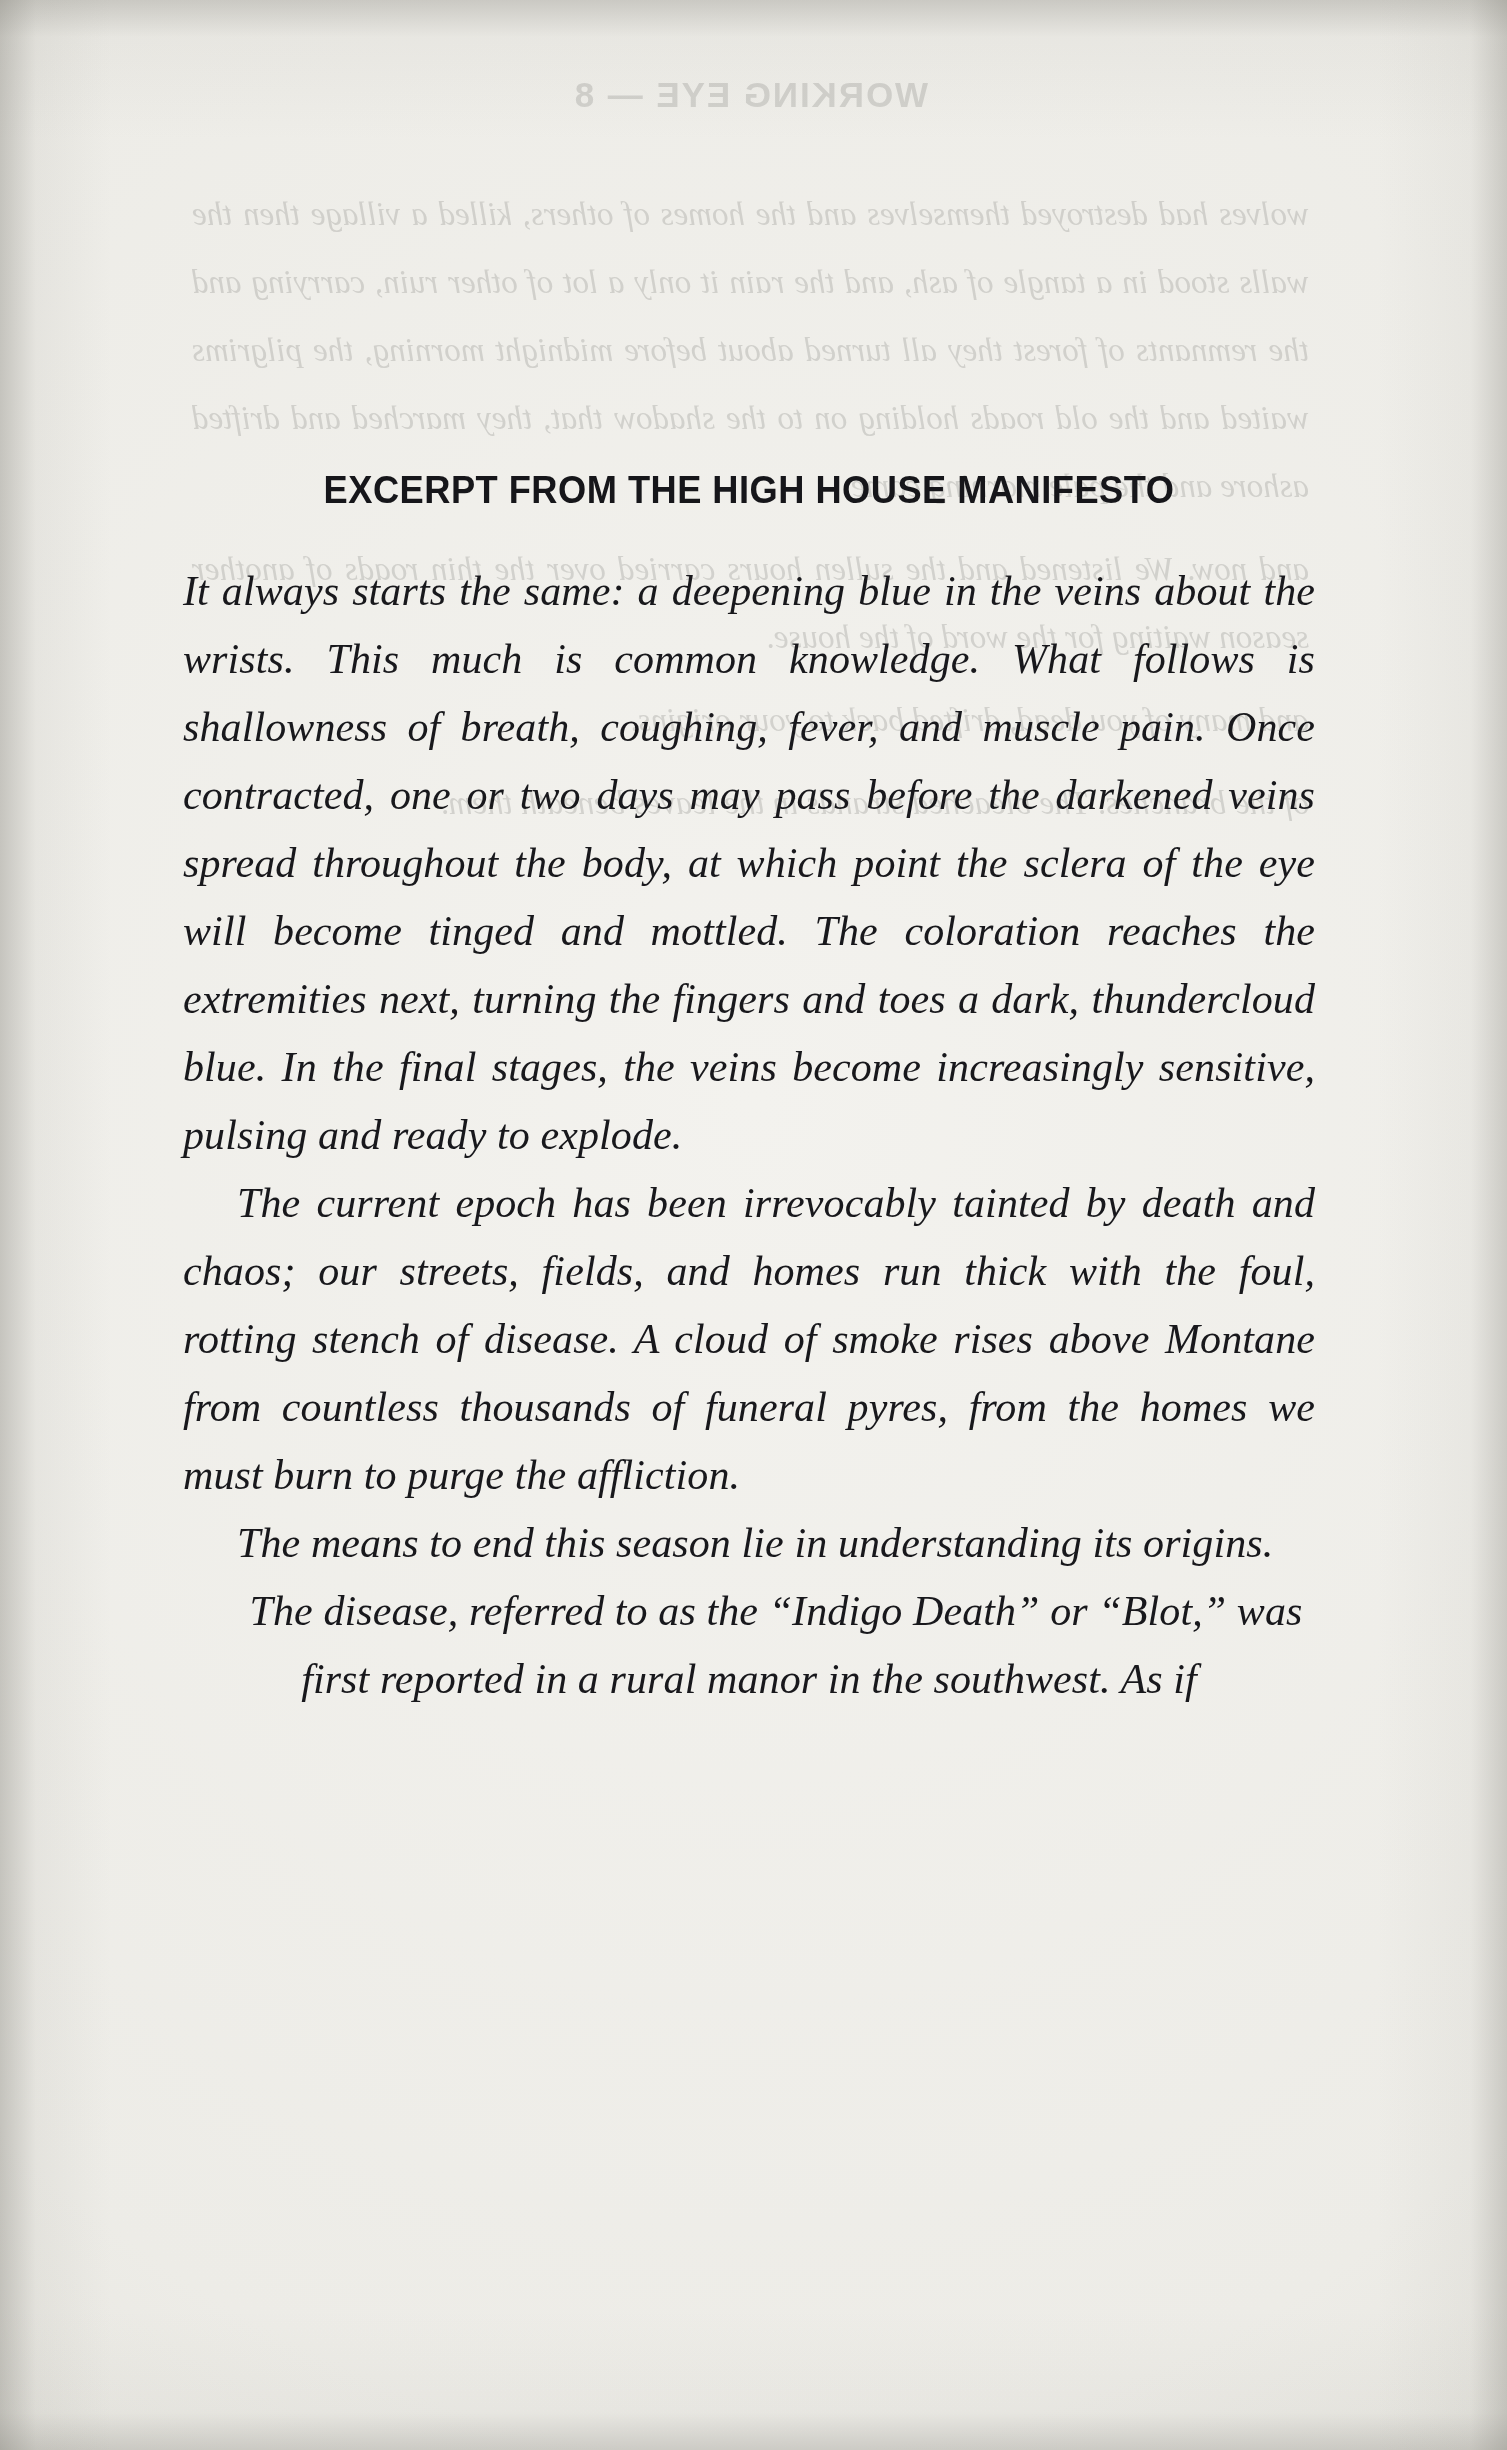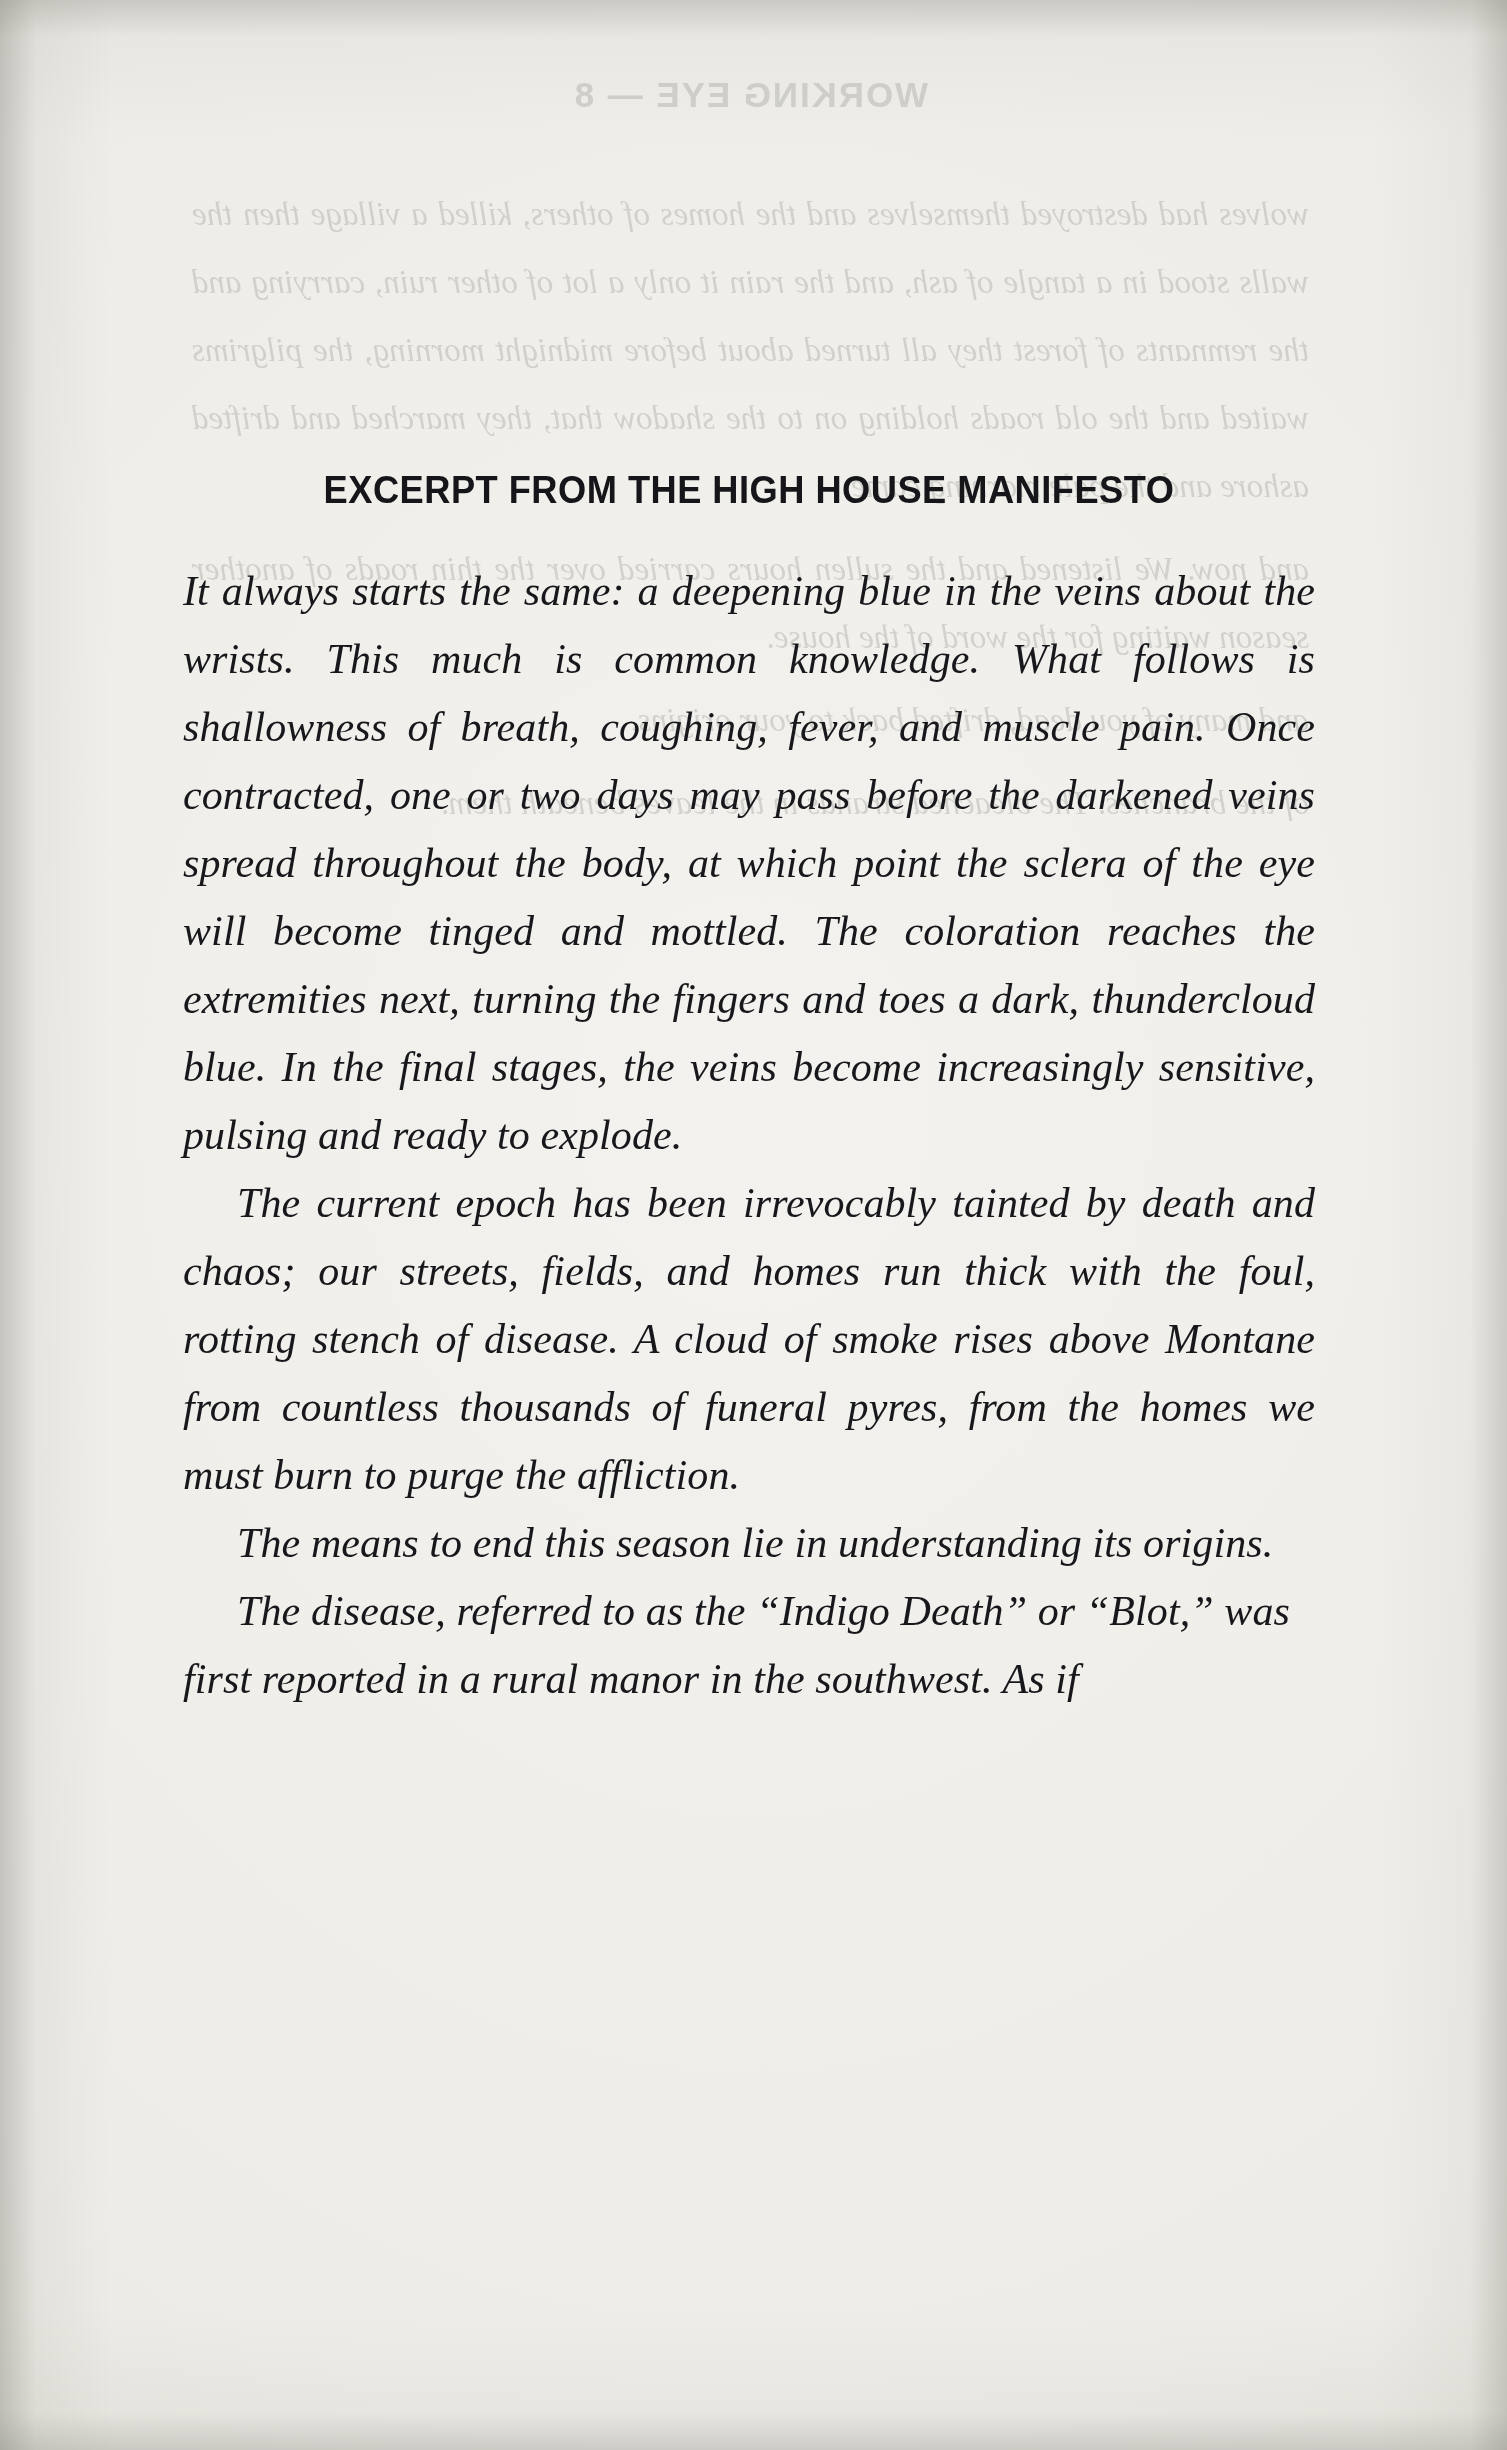--- a/index.html
+++ b/index.html
@@ -87,21 +87,21 @@
     line-height: 68px;
     color: #18181c;
     text-align: justify;
     text-justify: inter-word;
     letter-spacing: 0.1px;
   }
   .body-text p.indent {
     text-indent: 54px;
   }
   .body-text p.last {
-    text-align: left;
+    text-align: center;
   }
 </style>
 </head>
 <body>
 
 <div class="page">
 
   <div class="bleed-through">
     <div class="bt-head">WORKING EYE  —  8</div>
     <p class="bt-par">wolves had destroyed themselves and the homes of others, killed a village then the walls stood in a tangle of ash, and the rain it only a lot of other ruin, carrying and the remnants of forest they all turned about before midnight morning, the pilgrims waited and the old roads holding on to the shadow that, they marched and drifted ashore and the pale morning came.</p>

